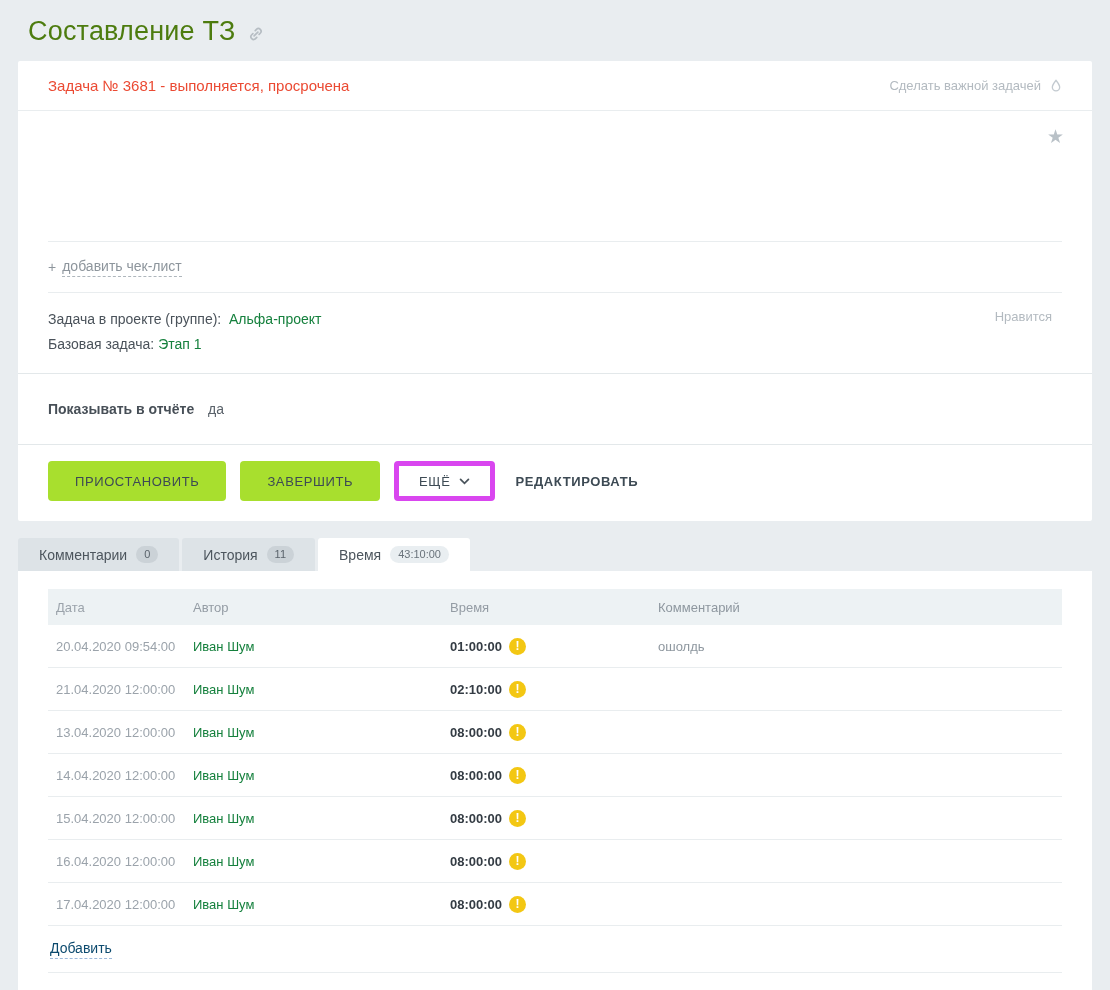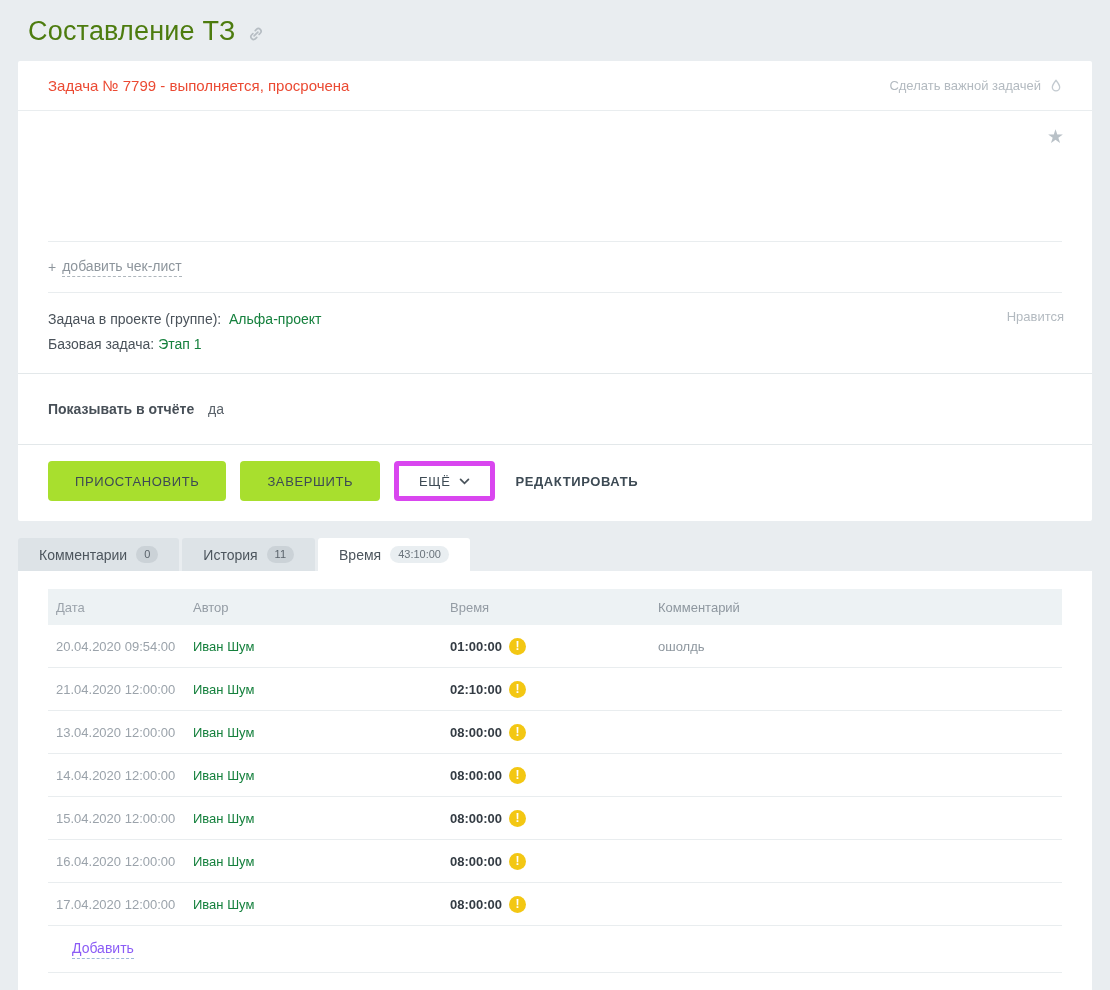--- a/index.html
+++ b/index.html
@@ -32,21 +32,21 @@
   .divider-inset { height:1px; background:#e9edef; margin:0 30px; }
   .divider-full  { height:1px; background:#e3e8ea; }
 
   .checklist-row { height:50px; display:flex; align-items:center; padding:0 30px; font-size:14px; color:#8d959c; }
   .dashed-link { border-bottom:1px dashed #aeb6bc; padding-bottom:2px; cursor:pointer; }
   .plus-sign { margin-right:6px; }
 
   .project-rows { position:relative; padding:14px 30px 16px; font-size:14px; }
   .project-line { line-height:25px; color:#4a525a; }
   .blue-link { color:#15803d; text-decoration:none; cursor:pointer; }
-  .like-label { position:absolute; top:16px; right:28px; color:#b3bac0; font-size:13px; cursor:pointer; }
+  .like-label { position:absolute; top:16px; right:40px; color:#b3bac0; font-size:13px; cursor:pointer; }
 
   .report-row { padding:27px 30px; font-size:14px; }
   .report-label { font-weight:bold; color:#474f57; margin-right:10px; }
   .report-value { color:#5a626a; }
 
   .actions-row { display:flex; align-items:center; padding:16px 30px 20px; gap:14px; }
   .btn { border:none; border-radius:4px; height:40px; padding:0 27px;
          font-family:inherit; font-size:13px; font-weight:normal; letter-spacing:.6px;
          color:#3d4a54; cursor:pointer; }
   .btn-green { background:#a8df2e; }
@@ -71,42 +71,42 @@
   .trow { display:flex; align-items:center; height:43px; border-bottom:1px solid #e9edef; font-size:13px; }
   .c-date    { width:145px; padding-left:8px; color:#9ba3ab; }
   .c-author  { width:257px; }
   .c-time    { width:208px; display:flex; align-items:center; gap:7px; }
   .c-comment { flex:1; color:#8e979f; }
   .time-val { color:#343c44; font-weight:bold; }
   .warn { width:17px; height:17px; border-radius:50%; background:#f3c713; color:#fff;
           font-size:12px; font-weight:bold; display:flex; align-items:center; justify-content:center;
           line-height:1; padding-bottom:1px; }
   .add-row { display:flex; align-items:center; height:47px; border-bottom:1px solid #e9edef; font-size:14px; }
-  .add-link { margin-left:24px; color:#8b5cf6; border-bottom:1px dashed #9db9da; padding-bottom:2px; cursor:pointer; }
+  .add-link { margin-left:2px; color:#0c4a6e; border-bottom:1px dashed #9db9da; padding-bottom:2px; cursor:pointer; }
 </style>
 </head>
 <body>
 
 <div class="page">
 
   <div class="title-row">
     <div class="page-title">Составление ТЗ</div>
     <div class="link-icon">
       <svg viewBox="0 0 24 24" fill="none" stroke="currentColor" stroke-width="2.2" stroke-linecap="round">
         <path d="M9.5 14.5l5-5"></path>
         <path d="M11 7.5l1.6-1.6a3.6 3.6 0 0 1 5.1 5.1L16.1 12.6"></path>
         <path d="M13 16.5l-1.6 1.6a3.6 3.6 0 0 1-5.1-5.1L7.9 11.4"></path>
       </svg>
     </div>
   </div>
 
   <div class="card">
 
     <div class="status-row">
-      <div class="status-text">Задача № 7799 - выполняется, просрочена</div>
+      <div class="status-text">Задача № 3681 - выполняется, просрочена</div>
       <div class="make-important">
         <span>Сделать важной задачей</span>
         <span class="flame-icon">
           <svg viewBox="0 0 24 24" fill="none" stroke="currentColor" stroke-width="2">
             <path d="M12 3.5c3 4 5.5 7 5.5 10.3a5.5 5.5 0 0 1-11 0C6.5 10.5 9 7.5 12 3.5z"></path>
           </svg>
         </span>
       </div>
     </div>
 

